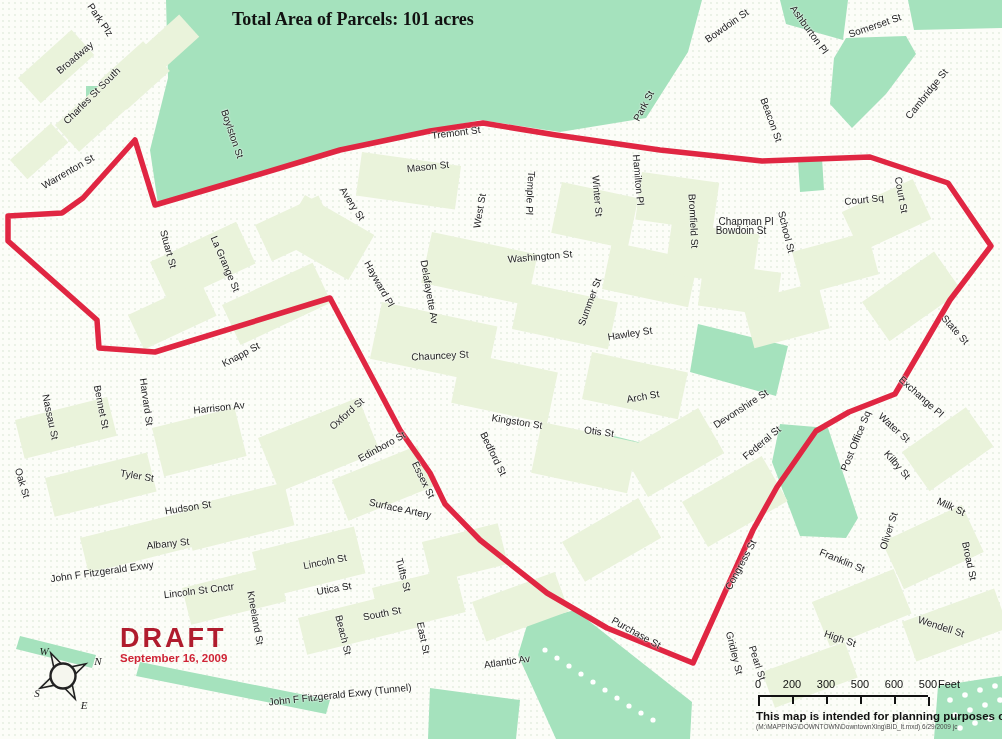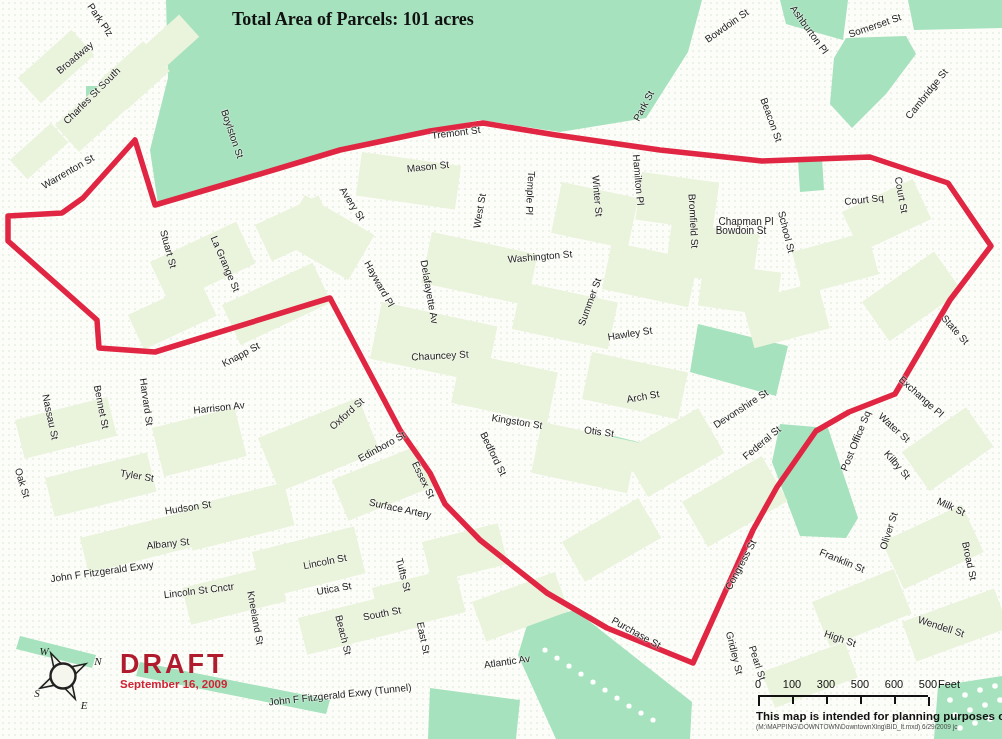--- a/index.html
+++ b/index.html
@@ -15,21 +15,21 @@
   .street{
     position:absolute;white-space:nowrap;
     font:10px/10px "Liberation Sans",sans-serif;color:#1c1c1c;
     text-shadow:0 0 2px rgba(255,255,255,.95),0 0 2px rgba(255,255,255,.95);
   }
   .stats{position:absolute;left:232px;top:6px;}
   .stats div{
     font-family:"Liberation Serif",serif;font-weight:bold;
     font-size:18px;line-height:27px;color:#111;white-space:nowrap;
   }
-  .draft{position:absolute;left:120px;top:650px;}
+  .draft{position:absolute;left:120px;top:624px;}
   .draft .word{
     font:bold 27px/28px "Liberation Sans",sans-serif;letter-spacing:3px;
     color:var(--draft,#b01c2e);
   }
   .draft .date{
     font:bold 11.5px/13px "Liberation Sans",sans-serif;color:#cf2436;white-space:nowrap;text-align:right;
   }
   .scalebar{position:absolute;left:756px;top:678px;width:246px;height:34px;}
   .sb-num{
     position:absolute;top:0;transform:translateX(-50%);
@@ -248,21 +248,21 @@
   </div>
 
   <div class="draft">
     <div class="word">DRAFT</div>
     <div class="date">September 16, 2009</div>
   </div>
 
   <div class="scalebar">
     <div id="sb-nums">
         <span class="sb-num" style="left: 2px;">0</span>
-        <span class="sb-num" style="left: 36px;">100</span>
+        <span class="sb-num" style="left: 36px;">200</span>
         <span class="sb-num" style="left: 70px;">300</span>
         <span class="sb-num" style="left: 104px;">500</span>
         <span class="sb-num" style="left: 138px;">600</span>
         <span class="sb-num" style="left: 172px;">500</span>
       </div>
     <span class="sb-unit">Feet</span>
     <div class="sb-bar" id="sb-bar">
         <div class="sb-tick" style="left: 0px; height: 9px;"></div>
         <div class="sb-tick" style="left: 34px; height: 7px;"></div>
         <div class="sb-tick" style="left: 68px; height: 7px;"></div>

